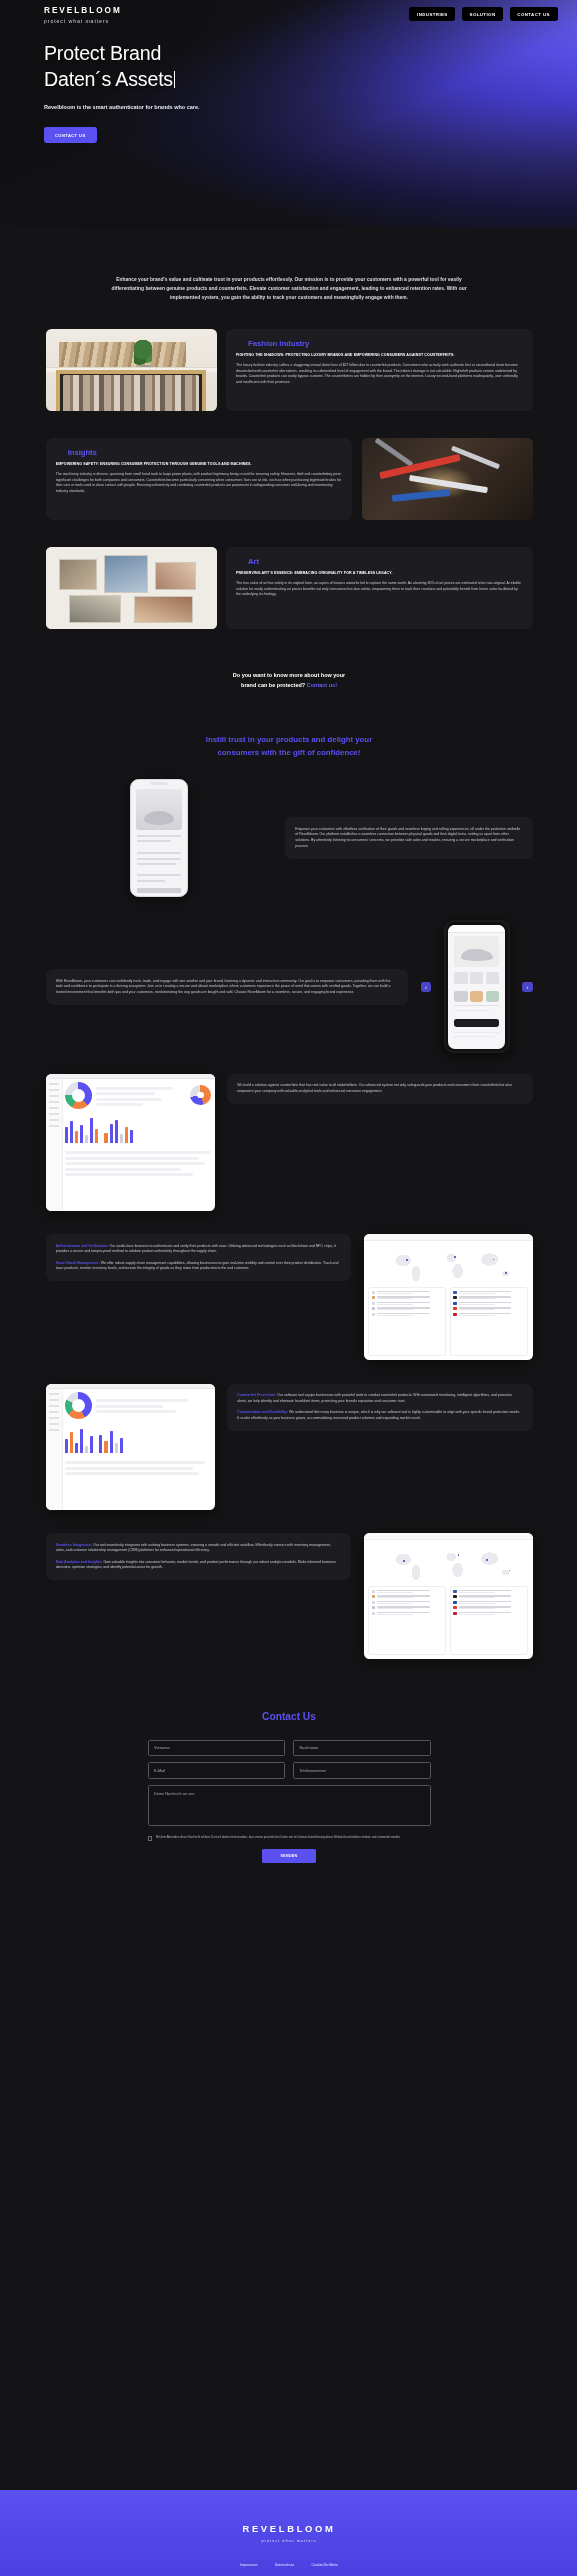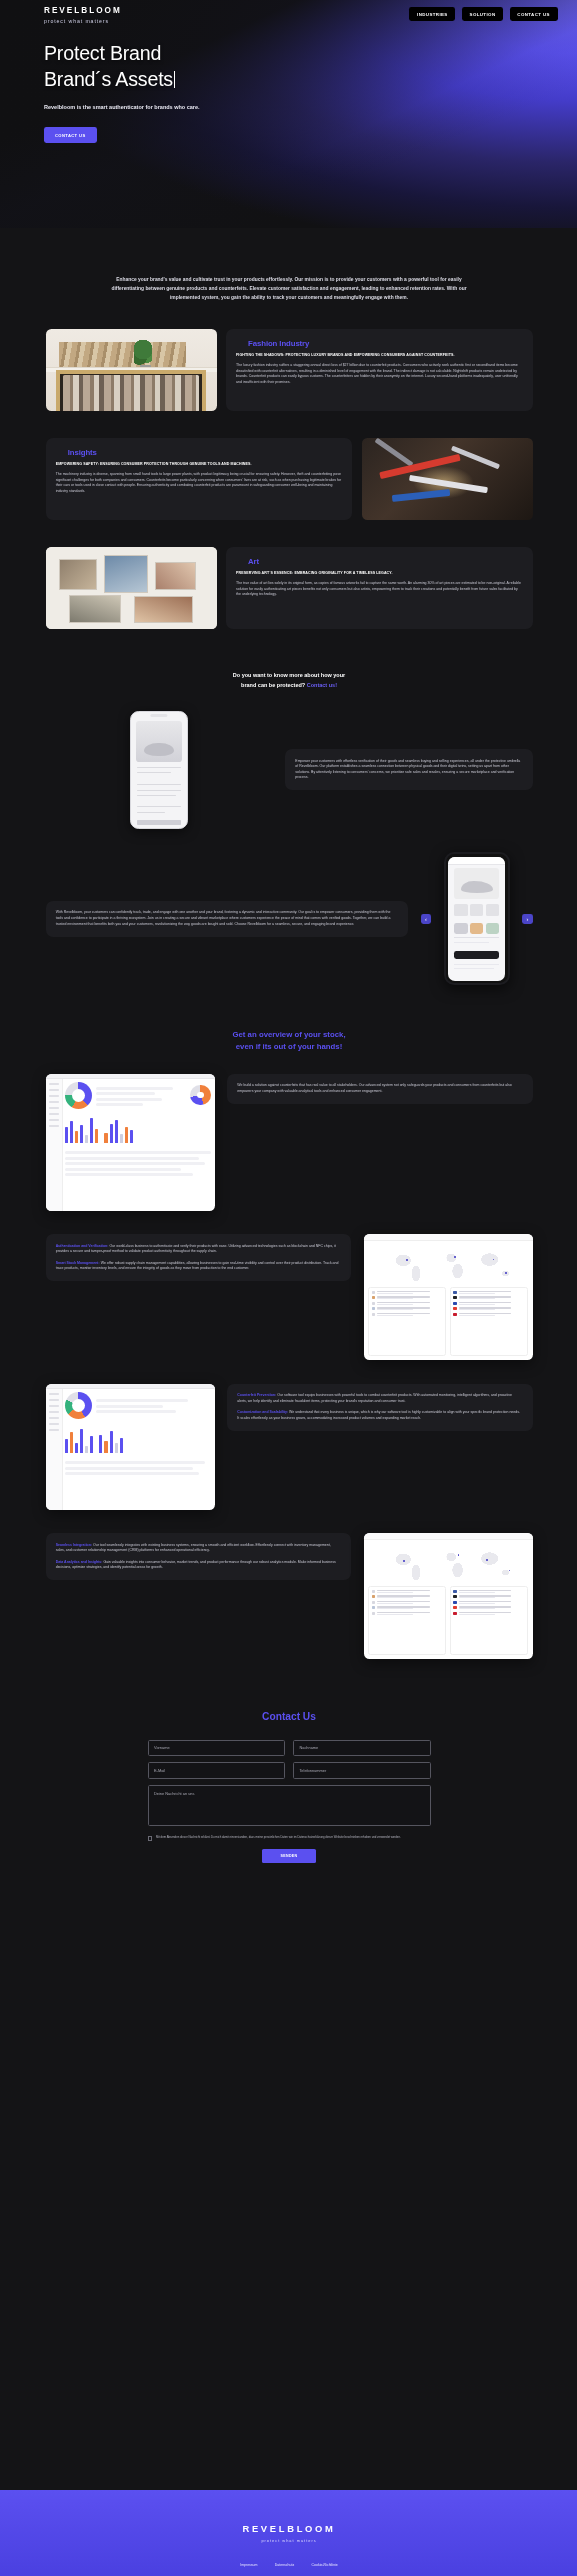--- a/index.html
+++ b/index.html
@@ -236,21 +236,21 @@
     </div>
 
     <div class="nav">
       <button class="nav-btn">INDUSTRIES</button>
       <button class="nav-btn">SOLUTION</button>
       <button class="nav-btn">CONTACT US</button>
     </div>
 
     <h1 class="hero-h1">
       <span>Protect Brand</span><br>
-      <span>Brand´s  Assets</span><span class="caret"></span>
+      <span>Daten´s  Assets</span><span class="caret"></span>
     </h1>
     <div class="hero-sub">Revelbloom is the smart authenticator for brands who care.</div>
     <button class="hero-cta">CONTACT US</button>
   </div>
 </div>
 
 <p class="intro">Enhance your brand's value and cultivate trust in your products effortlessly. Our mission is to provide your customers with a powerful tool for easily differentiating between genuine products and counterfeits. Elevate customer satisfaction and engagement, leading to enhanced retention rates. With our implemented system, you gain the ability to track your customers and meaningfully engage with them.</p>
 
 <div class="wrap">
 
@@ -301,20 +301,24 @@
       <div class="body">The true value of art lies solely in its original form, as copies of famous artworks fail to capture the same worth. An alarming 30% of art pieces are estimated to be non-original. A reliable solution for easily authenticating art pieces benefits not only consumers but also artists, empowering them to track their creations and potentially benefit from future sales facilitated by the underlying technology.</div>
     </div>
   </div>
 
   <div class="cta-line">
     <span>Do you want to know more about how your</span><br>
     <span>brand can be protected?</span>
     <a href="#">Contact us!</a>
   </div>
 
+  <div class="section-title">
+    <span>Instill trust in your products and delight your</span><br>
+    <span>consumers with the gift of confidence!</span>
+  </div>
 
   <div class="prow" style="margin-top:20.4px;">
     <div style="flex:1;display:flex;justify-content:center;">
       <div class="phone">
         <div class="notch"></div>
         <div class="hero-img"></div>
         <div class="ln" style="top:55px;"></div>
         <div class="ln" style="top:60px;width:60%;"></div>
         <div class="ln" style="top:72px;"></div>
         <div class="ln" style="top:78px;"></div>
@@ -347,24 +351,20 @@
         <div style="position:absolute;left:6.3px;right:6.3px;top:80px;height:1.6px;background:#e0e0e6;"></div>
         <div style="position:absolute;left:6.3px;right:6.3px;top:85px;height:1.6px;background:#e8e8ee;width:60%;"></div>
         <div style="position:absolute;left:6.3px;right:6.3px;top:94px;height:7.8px;background:#1d1d21;border-radius:2.4px;"></div>
         <div style="position:absolute;left:6.3px;right:6.3px;top:107px;height:1.6px;background:#e8e8ee;"></div>
         <div style="position:absolute;left:6.3px;right:6.3px;top:111px;height:1.6px;background:#e8e8ee;width:70%;"></div>
       </div>
     </div>
     <div class="arrow">›</div>
   </div>
 
-  <div class="section-title">
-    <span>Get an overview of your stock,</span><br>
-    <span>even if its out of your hands!</span>
-  </div>
 
   <div class="prow" style="margin-top:20.4px;align-items:flex-start;">
     <div class="dash" style="width:169px;height:137px;">
       <div class="top"></div>
       <div class="side">
           <i></i>
           <i></i>
           <i></i>
           <i></i>
           <i></i>

